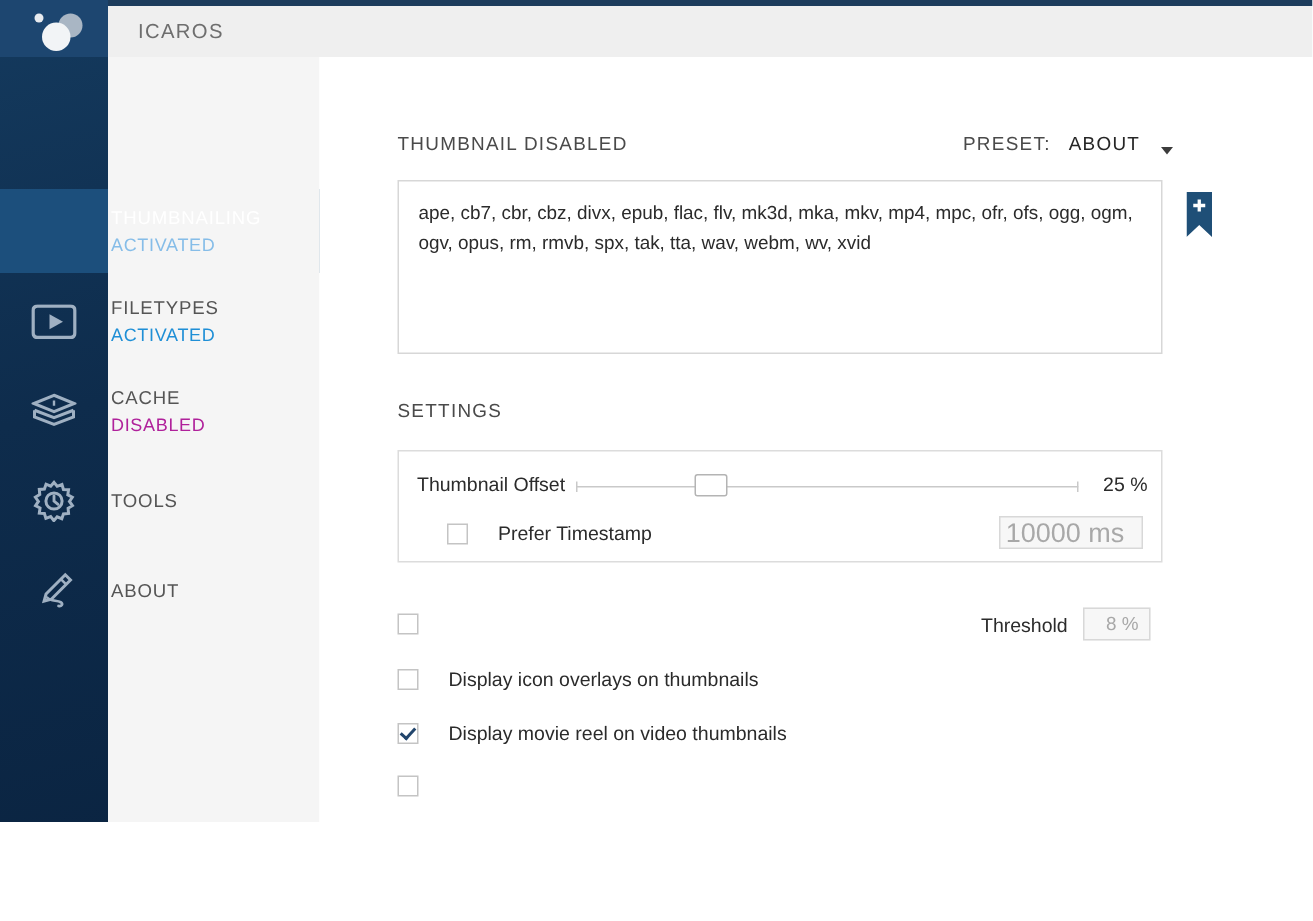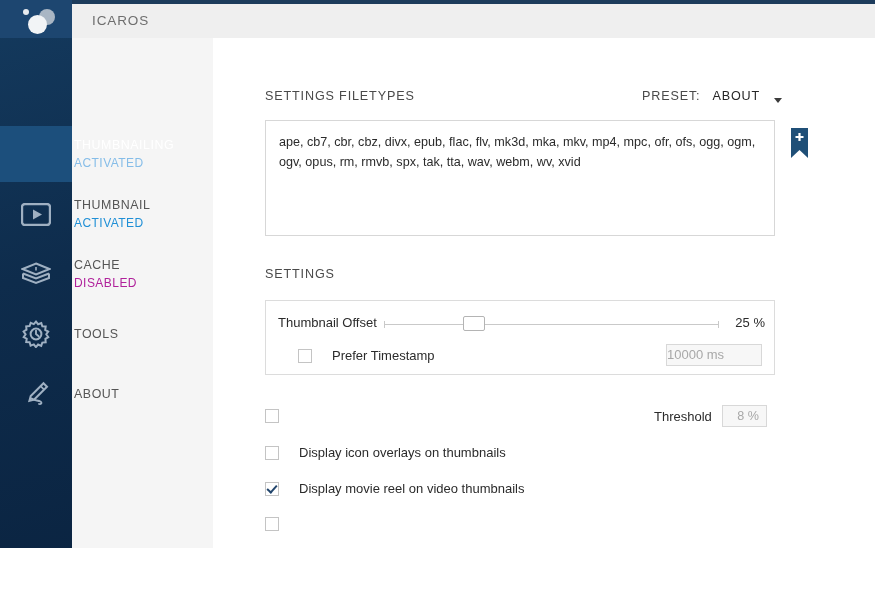--- a/index.html
+++ b/index.html
@@ -286,23 +286,23 @@
   }
   .ts-input {
     position: absolute;
     top: 306px;
     left: 453px;
     width: 96px;
     height: 22px;
     box-sizing: border-box;
     border: 1px solid #d8d8d8;
     background: #f7f7f7;
-    font-size: 13px;
+    font-size: 18px;
     color: #a8a8a8;
-    text-align: left;
+    text-align: center;
     line-height: 20px;
     padding-right: 8px;
   }
 
   
   .cb {
     width: 14px;
     height: 14px;
     box-sizing: border-box;
     border: 1px solid #c4c4c4;
@@ -429,41 +429,41 @@
 
   <div class="nav-selected-bg" style="top:126px"></div>
 
   <div class="navpanel">
     <div class="nav-item selected" style="top:88px">
       <span class="nav-label">THUMBNAILING</span>
       <span class="nav-sub activated">ACTIVATED</span>
     </div>
 
     <div class="nav-item" style="top:148px">
-      <span class="nav-label">THUMBNAIL</span>
+      <span class="nav-label">FILETYPES</span>
       <span class="nav-sub activated">ACTIVATED</span>
     </div>
 
     <div class="nav-item" style="top:208px">
       <span class="nav-label">CACHE</span>
       <span class="nav-sub disabled">DISABLED</span>
     </div>
 
     <div class="nav-item" style="top:268px">
       <span class="nav-label">TOOLS</span>
     </div>
 
     <div class="nav-item" style="top:328px">
       <span class="nav-label">ABOUT</span>
     </div>
   </div>
 
   <div class="main">
 
-    <div class="section-title" style="top:51px; left:52px">SETTINGS FILETYPES</div>
+    <div class="section-title" style="top:51px; left:52px">THUMBNAIL DISABLED</div>
 
     <div class="preset-row">
       <span class="preset-label">PRESET:</span>
       <span class="preset-value">ABOUT</span>
       <span class="caret"></span>
     </div>
 
     <div class="filetypes-box">ape, cb7, cbr, cbz, divx, epub, flac, flv, mk3d, mka, mkv, mp4, mpc, ofr, ofs, ogg, ogm, ogv, opus, rm, rmvb, spx, tak, tta, wav, webm, wv, xvid</div>
 
     <div class="bookmark-btn">

